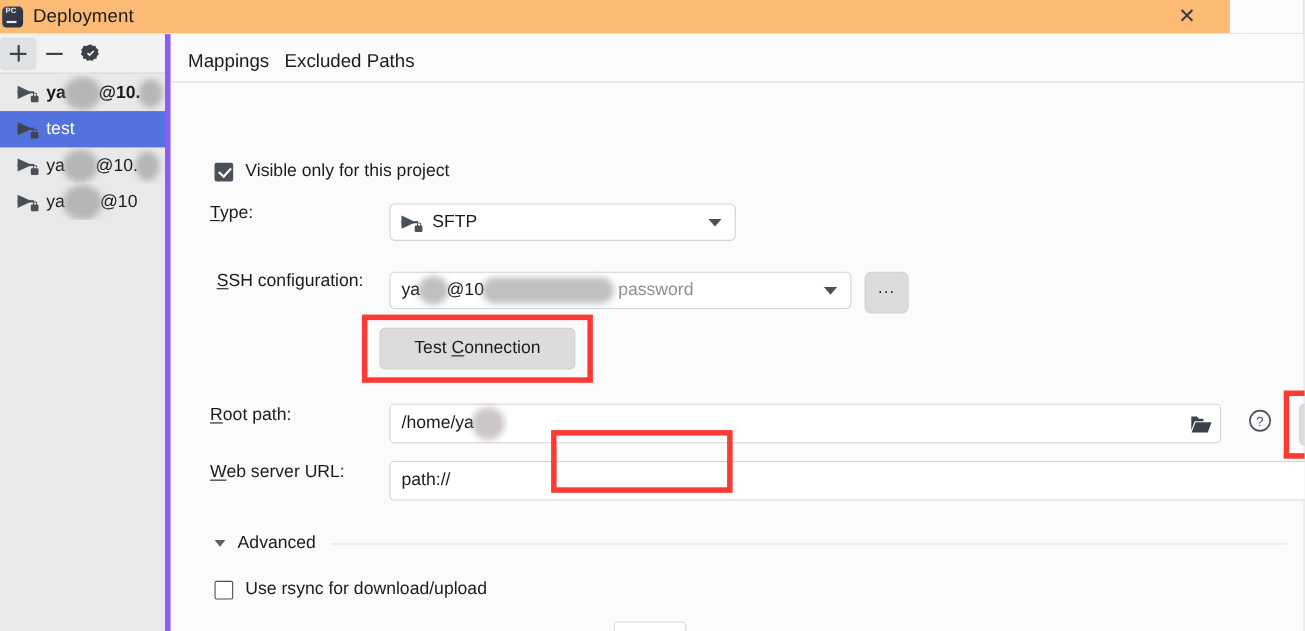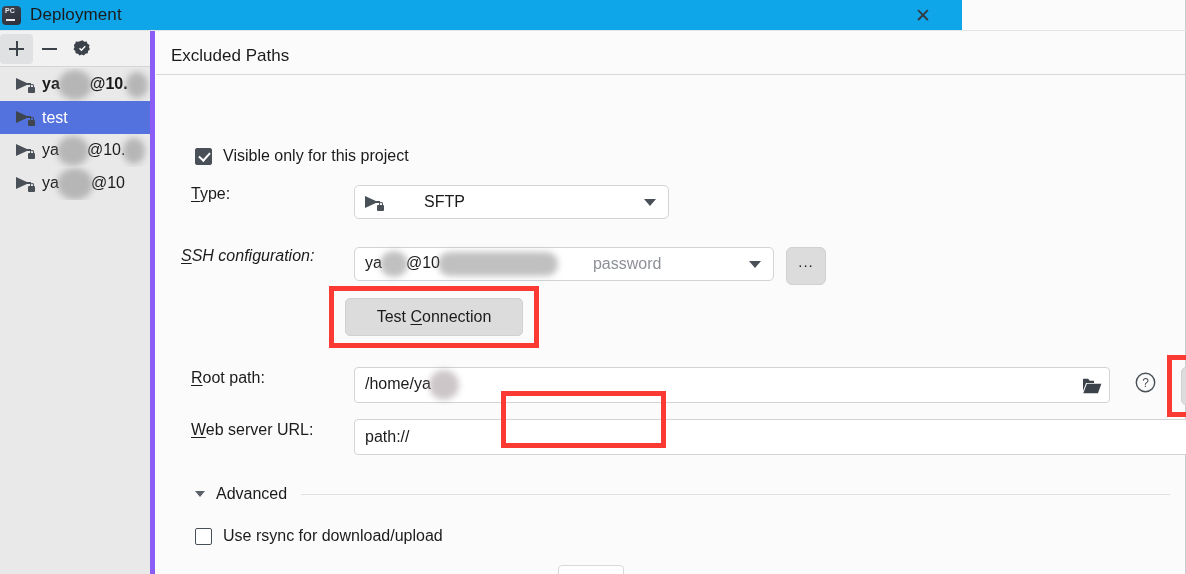--- a/index.html
+++ b/index.html
@@ -22,23 +22,23 @@
     height: 574px;
     background: #fbfbfb;
     border-right: 1px solid #c9ccd1;
     box-sizing: border-box;
   }
 
   
   .titlebar {
     position: absolute;
     left: 0; top: 0;
-    width: 962px;
+    width: 1118px;
     height: 30px;
-    background: #0ea5e9;
+    background: #fdba74;
     display: flex;
     align-items: center;
   }
   .app-icon {
     width: 19px; height: 19px;
     margin-left: 2px;
     border-radius: 4px;
     background: linear-gradient(145deg, #3d4350 0%, #2b303a 100%);
     position: relative;
     flex: none;
@@ -272,21 +272,21 @@
     border-radius: 4px;
     box-sizing: border-box;
     display: flex;
     align-items: center;
     font-size: 16px;
     color: #1b1b1b;
     padding: 0 10px;
     position: relative;
     cursor: text;
   }
-  .field.combo { cursor: default; border-radius: 5px; gap: 31px; }
+  .field.combo { cursor: default; border-radius: 5px; }
   .caret {
     position: absolute;
     right: 12px; top: 50%;
     margin-top: -3px;
     width: 0; height: 0;
     border-left: 6px solid transparent;
     border-right: 6px solid transparent;
     border-top: 7px solid #4a5058;
   }
   .dim { color: #8d9096; }
@@ -406,20 +406,21 @@
           <span>ya</span><span class="blur" style="width:36px;height:32px;"></span><span>@10</span>
         </span>
       </div>
 
     </div>
   </div>
 
   <div class="right-panel">
 
     <div class="tabs">
+      <div class="tab">Mappings</div>
       <div class="tab">Excluded Paths</div>
     </div>
 
     <div class="form">
 
       <div class="row" style="position:absolute; left:26px; top:72px;">
         <span class="cb checked"></span>
         <span class="lbl" style="margin-left:11px;">Visible only for this project</span>
       </div>
 
@@ -429,21 +430,21 @@
       <div class="field combo" style="position:absolute; left:198px; top:110px; width:315px;">
         <span class="sftp-ico" style="margin-right:9px;">
           <span class="arw"></span>
             <span class="tail"></span>
             <span class="lk"></span>
         </span>
         <span>SFTP</span>
         <span class="caret"></span>
       </div>
 
-      <div class="row" style="position:absolute; left:12px; top:172px;font-style:italic;">
+      <div class="row" style="position:absolute; left:28px; top:172px;">
         <span class="lbl"><span class="mn">S</span>SH configuration:</span>
       </div>
       <div class="field combo" style="position:absolute; left:198px; top:172px; width:420px;">
         <span>
           <span>ya</span><span class="blur" style="width:28px;height:26px;"></span><span>@10</span><span class="blur pill" style="width:120px;height:24px;"></span>
         </span>
         <span class="dim" style="margin-left:6px;">password</span>
         <span class="caret"></span>
       </div>
       <div class="btn" style="position:absolute; left:630px; top:172px; width:40px; height:38px; border-radius:6px;">

